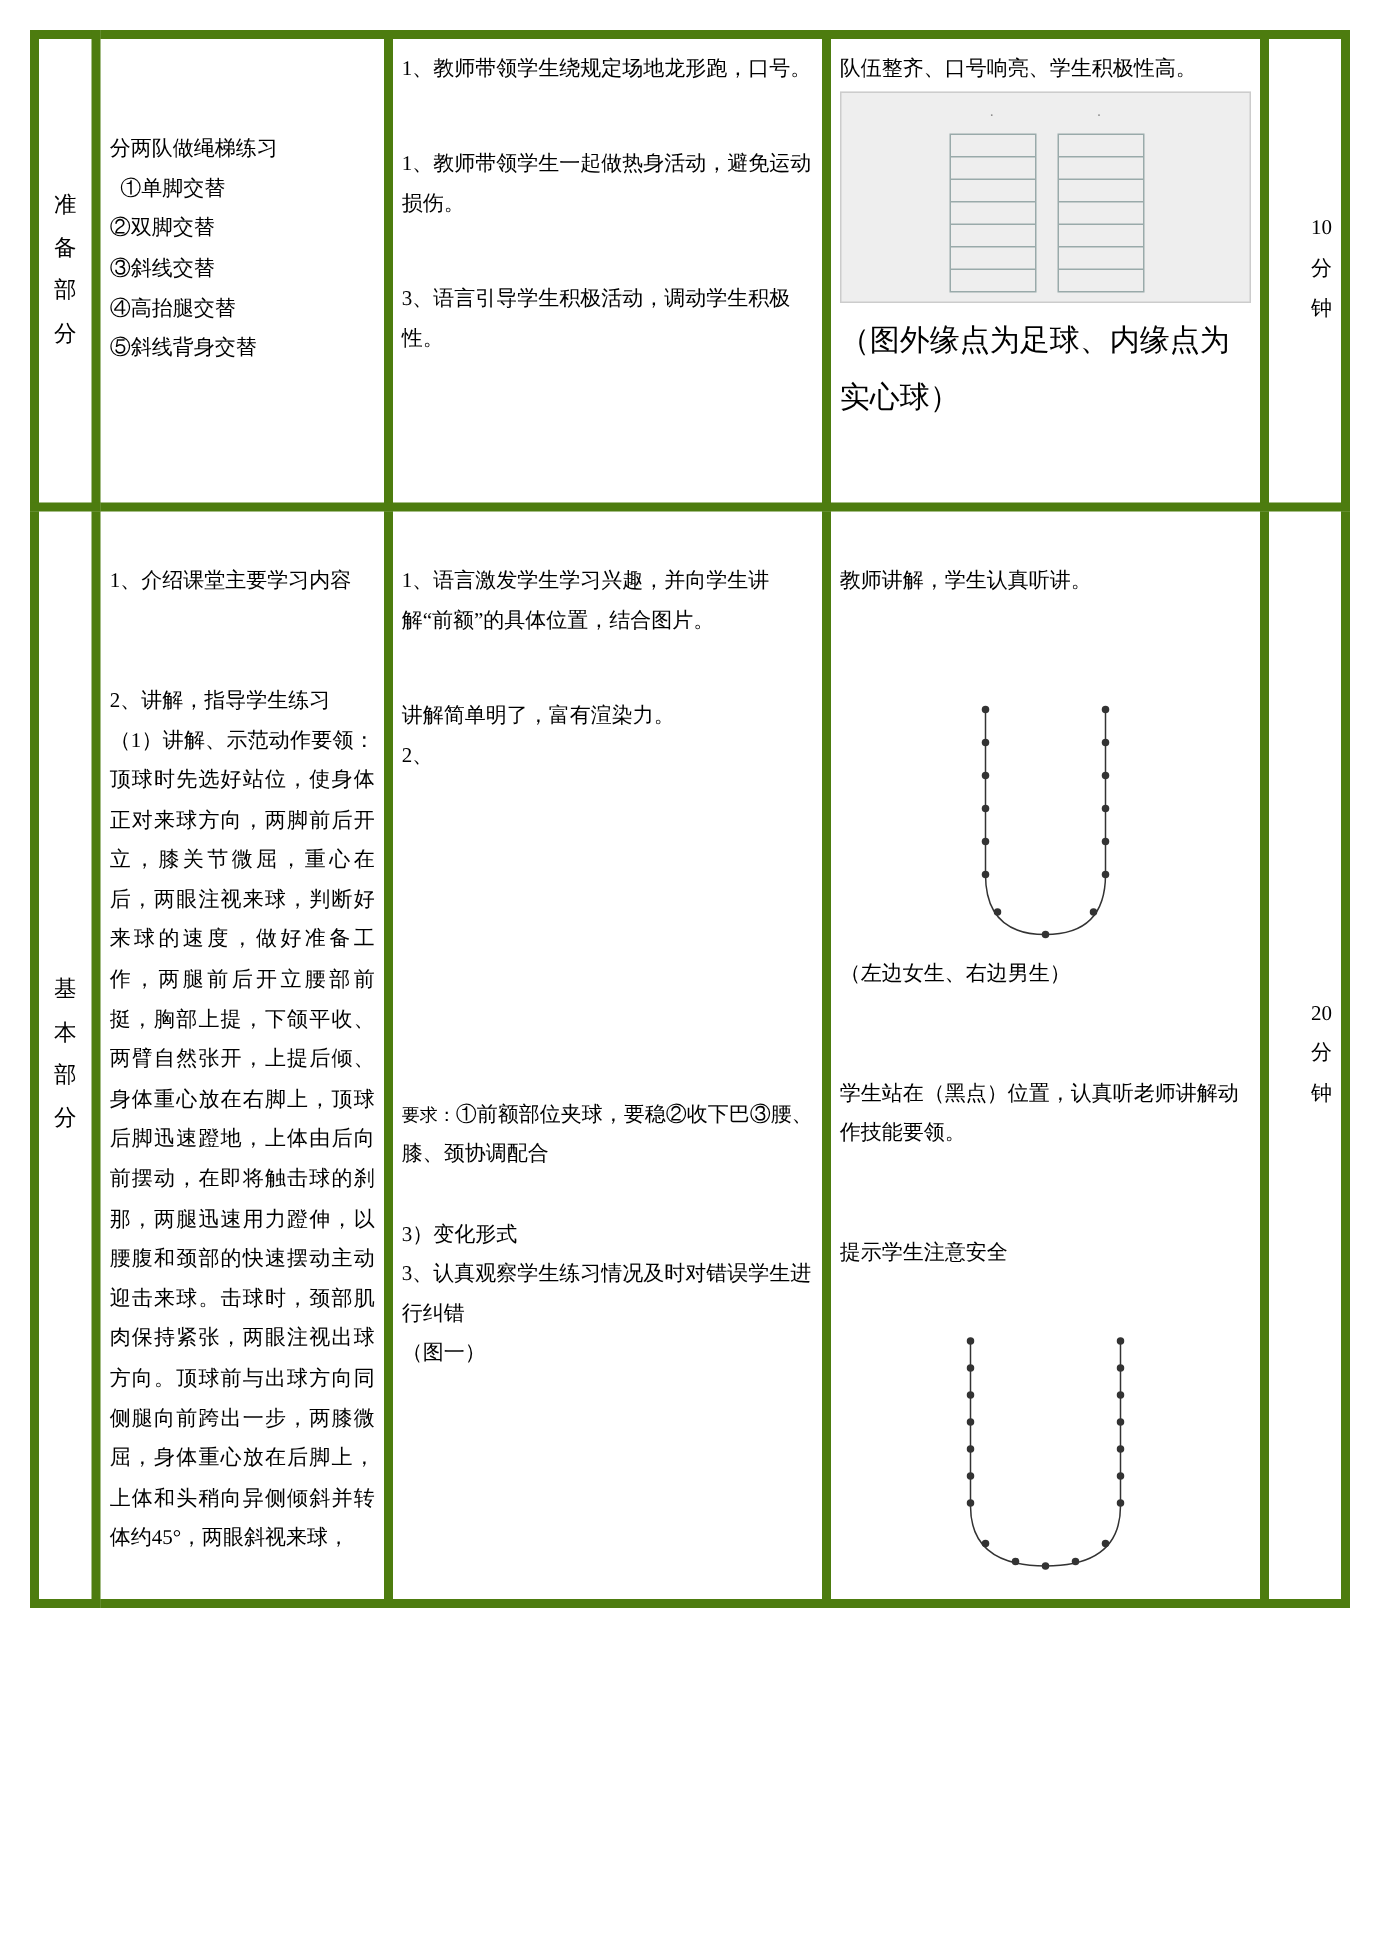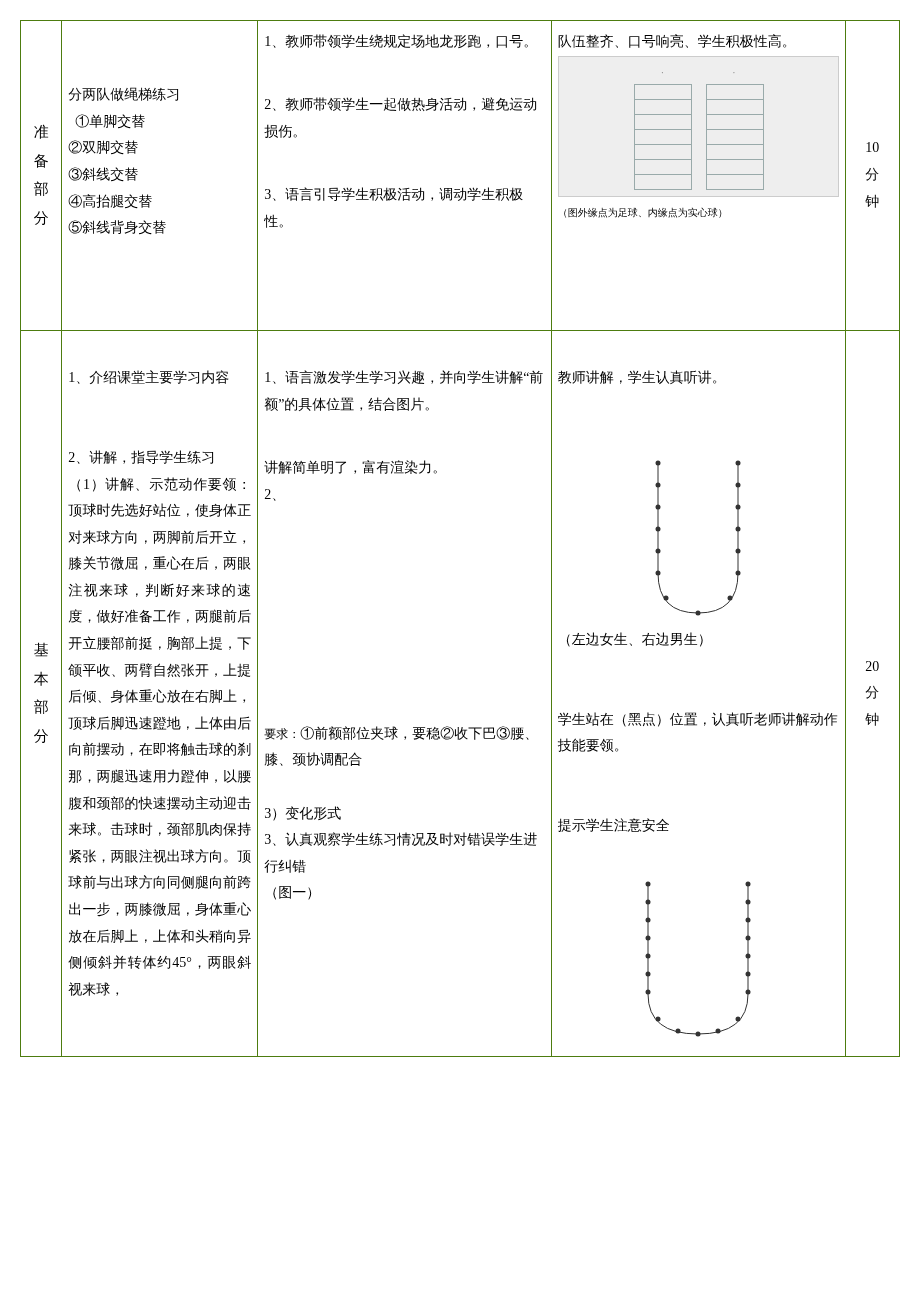--- a/index.html
+++ b/index.html
@@ -13,41 +13,41 @@
   .page {
     width: 880px;
     margin: 0 auto;
   }
   table.main {
     border-collapse: collapse;
     width: 100%;
     table-layout: fixed;
   }
   table.main td {
-    border: 1px solid #4d7c0f;
+    border: 6px solid #4d7c0f;
     vertical-align: top;
     padding: 8px 6px;
     line-height: 1.9;
     word-wrap: break-word;
   }
   .col-label {
     width: 38px;
     text-align: center;
     vertical-align: middle !important;
     font-size: 15px;
   }
   .vlabel span {
     display: block;
   }
   .col-content { width: 180px; }
   .col-teacher { width: 270px; }
   .col-student { width: 270px; }
   .col-time {
     width: 50px;
-    text-align: center;
+    text-align: right;
     vertical-align: middle !important;
   }
   .col-time span { display: block; }
   .red { color: #000000; }
   .req-label { font-size: 12px; }
   .u-diagram {
     margin: 8px auto 4px auto;
     display: block;
   }
   .ladder {
@@ -72,21 +72,21 @@
     padding: 6px 4px;
     border: 1px solid #ccc;
     margin-bottom: 6px;
   }
   .ladder-label {
     font-size: 10px;
     color: #888;
     margin-bottom: 2px;
   }
   .caption-small {
-    font-size: 10px;
+    font-size: 20px;
   }
   .indent { text-indent: 0.5em; }
   .para { margin-bottom: 10px; }
 </style>
 </head>
 <body>
 
 <div class="page">
 <table class="main">
   <colgroup>
@@ -115,21 +115,21 @@
       <div>②双脚交替</div>
       <div>③斜线交替</div>
       <div>④高抬腿交替</div>
       <div>⑤斜线背身交替</div>
       <br><br><br>
     </td>
 
     <td>
       <div class="para">1、教师带领学生绕规定场地龙形跑，口号。</div>
       <br>
-      <div class="para">2、教师带领学生一起做热身活动，避免运动损伤。</div>
+      <div class="para">1、教师带领学生一起做热身活动，避免运动损伤。</div>
       <br>
       <div class="para">3、语言引导学生积极活动，调动学生积极性。</div>
     </td>
 
     <td>
       <div>队伍整齐、口号响亮、学生积极性高。</div>
       <div class="ladder-wrap">
         <div class="ladder">
           <div class="ladder-label">·</div>
           <div class="ladder-box">

